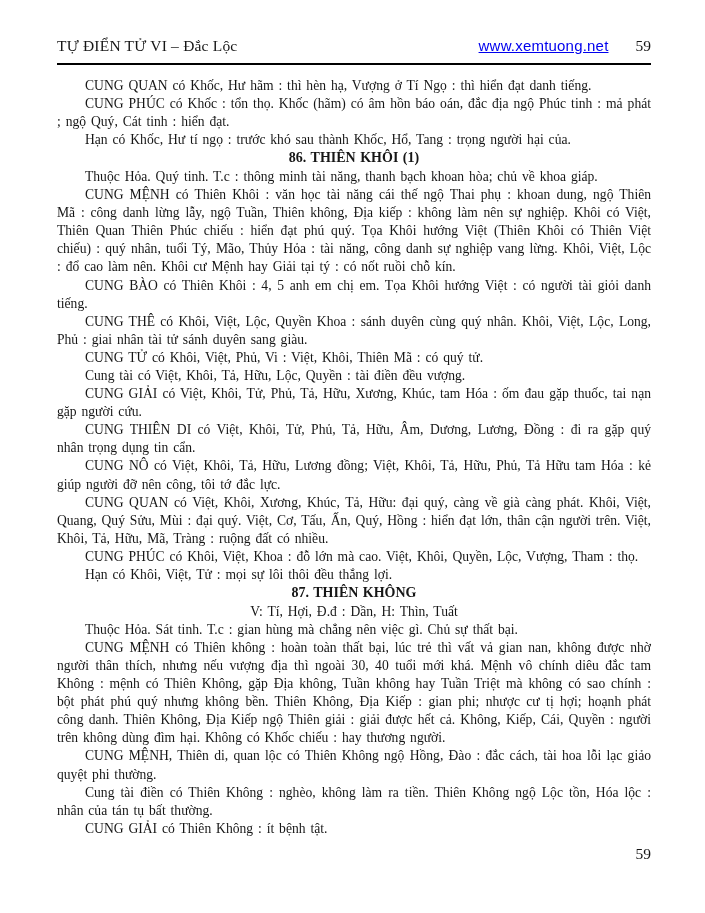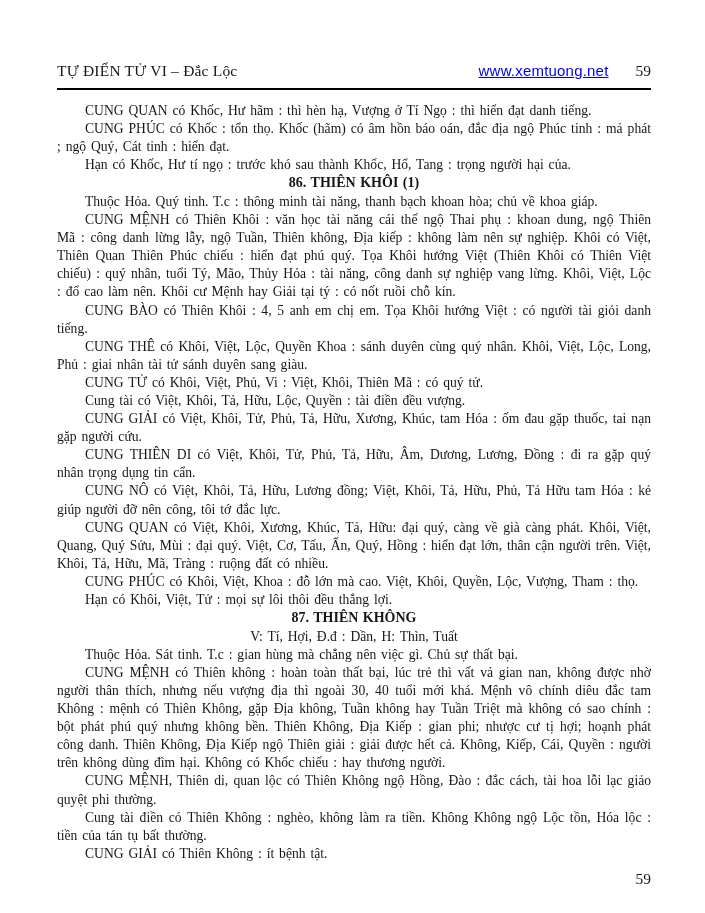--- a/index.html
+++ b/index.html
@@ -10,21 +10,20 @@
     position: relative;
     overflow: hidden;
     font-family: "Liberation Serif", serif;
     color: #161616;
   }
   .page {
     position: absolute;
     inset: 0;
     padding: 0 54px 0 57px;
     box-sizing: border-box;
-    margin-top: 25px;
   }
   .header {
     display: flex;
     justify-content: space-between;
     align-items: baseline;
     margin-top: 37px;
   }
   .header-title {
     font-size: 15.5px;
     letter-spacing: 0.2px;
@@ -109,17 +108,17 @@
       <p>CUNG THIÊN DI có Việt, Khôi, Tử, Phủ, Tả, Hữu, Âm, Dương, Lương, Đồng : đi ra gặp quý nhân trọng dụng tin cẩn.</p>
       <p>CUNG NÔ có Việt, Khôi, Tả, Hữu, Lương đồng; Việt, Khôi, Tả, Hữu, Phủ, Tả Hữu tam Hóa : kẻ giúp người đỡ nên công, tôi tớ đắc lực.</p>
       <p>CUNG QUAN có Việt, Khôi, Xương, Khúc, Tả, Hữu: đại quý, càng về già càng phát. Khôi, Việt, Quang, Quý Sửu, Mùi : đại quý. Việt, Cơ, Tấu, Ấn, Quý, Hồng : hiển đạt lớn, thân cận người trên. Việt, Khôi, Tả, Hữu, Mã, Tràng : ruộng đất có nhiều.</p>
       <p>CUNG PHÚC có Khôi, Việt, Khoa : đỗ lớn mà cao. Việt, Khôi, Quyền, Lộc, Vượng, Tham : thọ.</p>
       <p>Hạn có Khôi, Việt, Tử : mọi sự lôi thôi đều thắng lợi.</p>
       <h3>87. THIÊN KHÔNG</h3>
       <p class="c">V: Tí, Hợi, Đ.đ : Dần, H: Thìn, Tuất</p>
       <p>Thuộc Hỏa. Sát tinh. T.c : gian hùng mà chẳng nên việc gì. Chủ sự thất bại.</p>
       <p>CUNG MỆNH có Thiên không : hoàn toàn thất bại, lúc trẻ thì vất vả gian nan, không được nhờ người thân thích, nhưng nếu vượng địa thì ngoài 30, 40 tuổi mới khá. Mệnh vô chính diêu đắc tam Không : mệnh có Thiên Không, gặp Địa không, Tuần không hay Tuần Triệt mà không có sao chính : bột phát phú quý nhưng không bền. Thiên Không, Địa Kiếp : gian phi; nhược cư tị hợi; hoạnh phát công danh. Thiên Không, Địa Kiếp ngộ Thiên giải : giải được hết cả. Không, Kiếp, Cái, Quyền : người trên không dùng đìm hại. Không có Khốc chiếu : hay thương người.</p>
       <p>CUNG MỆNH, Thiên di, quan lộc có Thiên Không ngộ Hồng, Đào : đắc cách, tài hoa lỗi lạc giảo quyệt phi thường.</p>
-      <p>Cung tài điền có Thiên Không : nghèo, không làm ra tiền. Không Không ngộ Lộc tồn, Hóa lộc : tiền của tán tụ bất thường.</p>
+      <p>Cung tài điền có Thiên Không : nghèo, không làm ra tiền. Thiên Không ngộ Lộc tồn, Hóa lộc : nhân của tán tụ bất thường.</p>
       <p>CUNG GIẢI có Thiên Không : ít bệnh tật.</p>
     </div>
   <div class="footer-pagenum">59</div>
 </div>
 
 </body></html>

